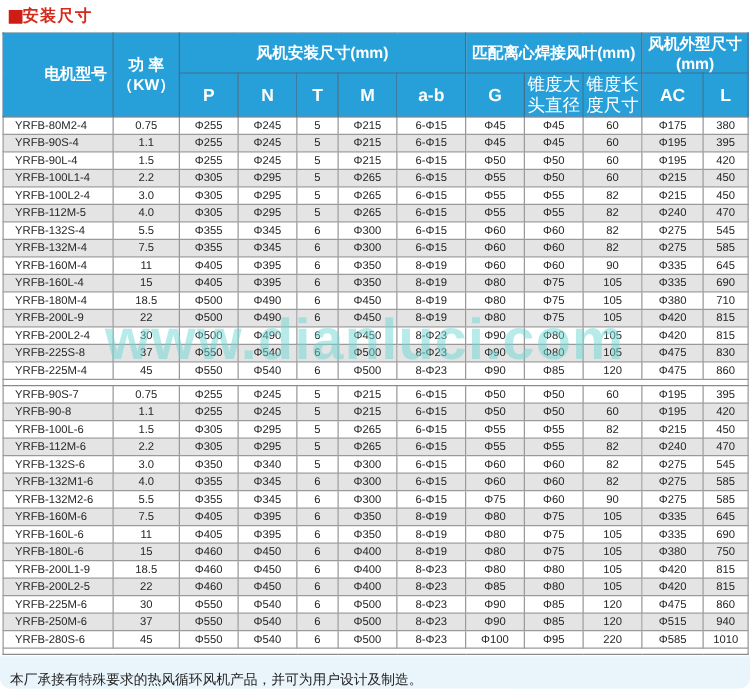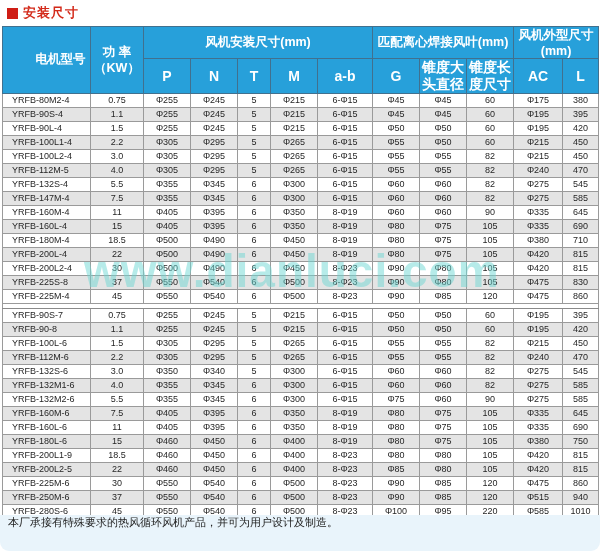--- a/index.html
+++ b/index.html
@@ -10,21 +10,21 @@
     position:relative;
     overflow:hidden;
   }
   .page-card {
     position:absolute; inset:0;
     background:#ffffff;
     border-radius:0 0 10px 10px;
   }
   .title-bar {
     position:absolute; top:4px; left:7px;
-    display:flex; align-items:center; gap:5px;
+    display:flex; align-items:center; 
     z-index:2;
   }
   .title-bullet {
     width:11px; height:11px;
     background:#cf1d15;
     display:inline-block;
   }
   .title-text {
     font-size:13px; font-weight:bold;
     color:#d32a1a;
@@ -44,21 +44,21 @@
     border:1px solid #41708e;
     padding:0;
   }
   thead tr.group-row th { height:28px; font-size:12.5px; }
   thead tr.sub-row th   { height:30px; font-size:14px; }
   thead th.hdr-ab  { font-size:13px; }
   thead th.small {
     font-size:9px;
     line-height:1.2;
     white-space:pre-line;
-    font-weight:bold;
+    font-weight:normal;
   }
   thead th.hdr-power {
     font-size:11px; line-height:1.3; white-space:pre-line;
   }
   thead th.hdr-model { font-size:12px;padding-left:28px; }
   table.spec td {
     border:1px solid #9a9a9a;
     height:13px;
     font-size:9px;
     text-align:center;
@@ -87,24 +87,24 @@
     font-weight:bold;
     color:#6fd8d4;
     opacity:0.5;
     letter-spacing:1px;
     z-index:6;
     pointer-events:none;
     white-space:nowrap;
   }
   .footer-band {
     position:absolute; left:0; right:0; bottom:0;
-    height:36px;
+    height:26px;
     background:#e9f4fb;
     border-radius:0 0 9px 9px;
-    display:flex; align-items:flex-start;
+    display:flex; align-items:flex-end;
     padding-left:8px;
     box-sizing:border-box;
     z-index:2;
   }
   .footer-text {
     font-size:11px;
     color:#222222;
   }
 </style>
 </head>
@@ -249,21 +249,21 @@
           <td>6</td>
           <td>Φ300</td>
           <td>6-Φ15</td>
           <td>Φ60</td>
           <td>Φ60</td>
           <td>82</td>
           <td>Φ275</td>
           <td>545</td>
         </tr>
         <tr class="alt">
-          <td class="model">YRFB-147M-4</td>
+          <td class="model">YRFB-132M-4</td>
           <td>7.5</td>
           <td>Φ355</td>
           <td>Φ345</td>
           <td>6</td>
           <td>Φ300</td>
           <td>6-Φ15</td>
           <td>Φ60</td>
           <td>Φ60</td>
           <td>82</td>
           <td>Φ275</td>
@@ -305,21 +305,21 @@
           <td>6</td>
           <td>Φ450</td>
           <td>8-Φ19</td>
           <td>Φ80</td>
           <td>Φ75</td>
           <td>105</td>
           <td>Φ380</td>
           <td>710</td>
         </tr>
         <tr class="alt">
-          <td class="model">YRFB-200L-4</td>
+          <td class="model">YRFB-200L-9</td>
           <td>22</td>
           <td>Φ500</td>
           <td>Φ490</td>
           <td>6</td>
           <td>Φ450</td>
           <td>8-Φ19</td>
           <td>Φ80</td>
           <td>Φ75</td>
           <td>105</td>
           <td>Φ420</td>

